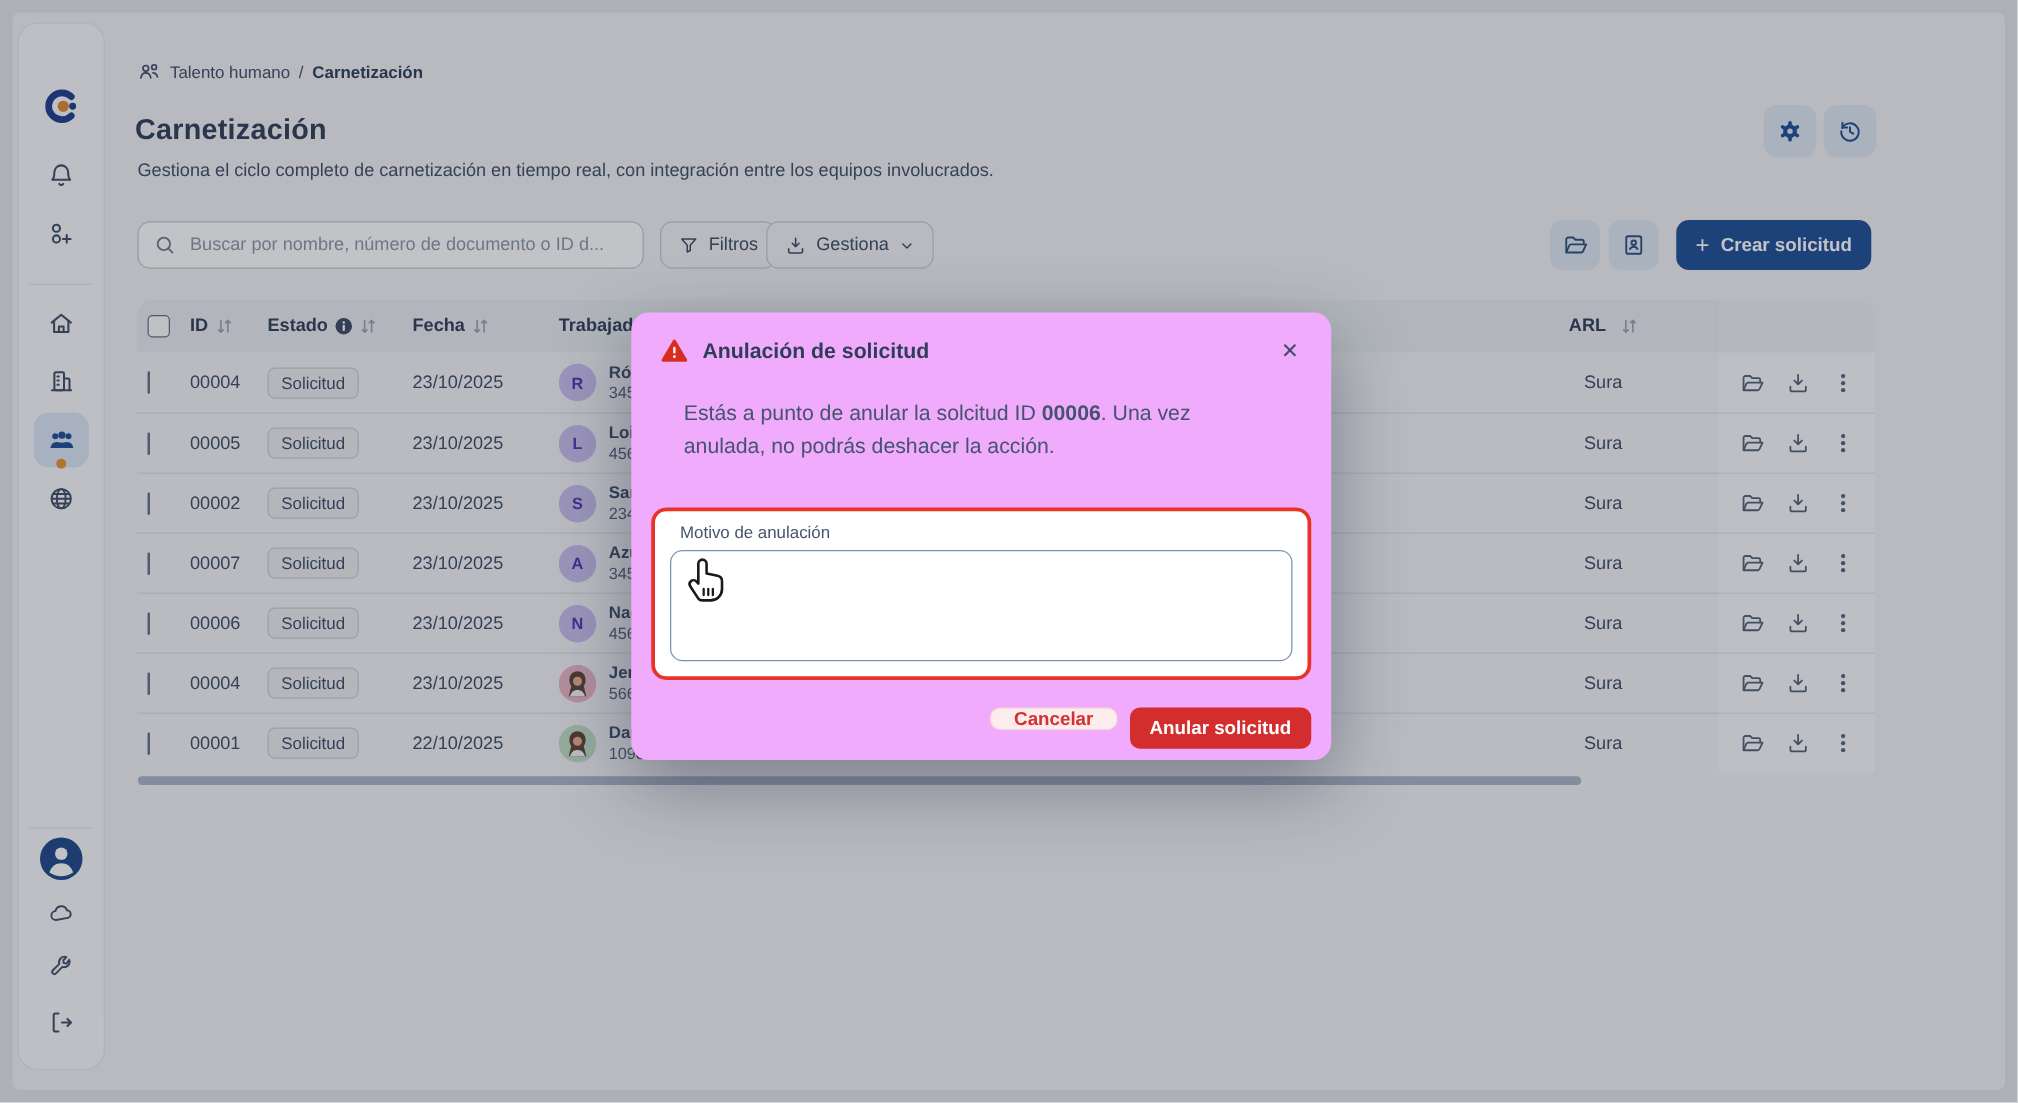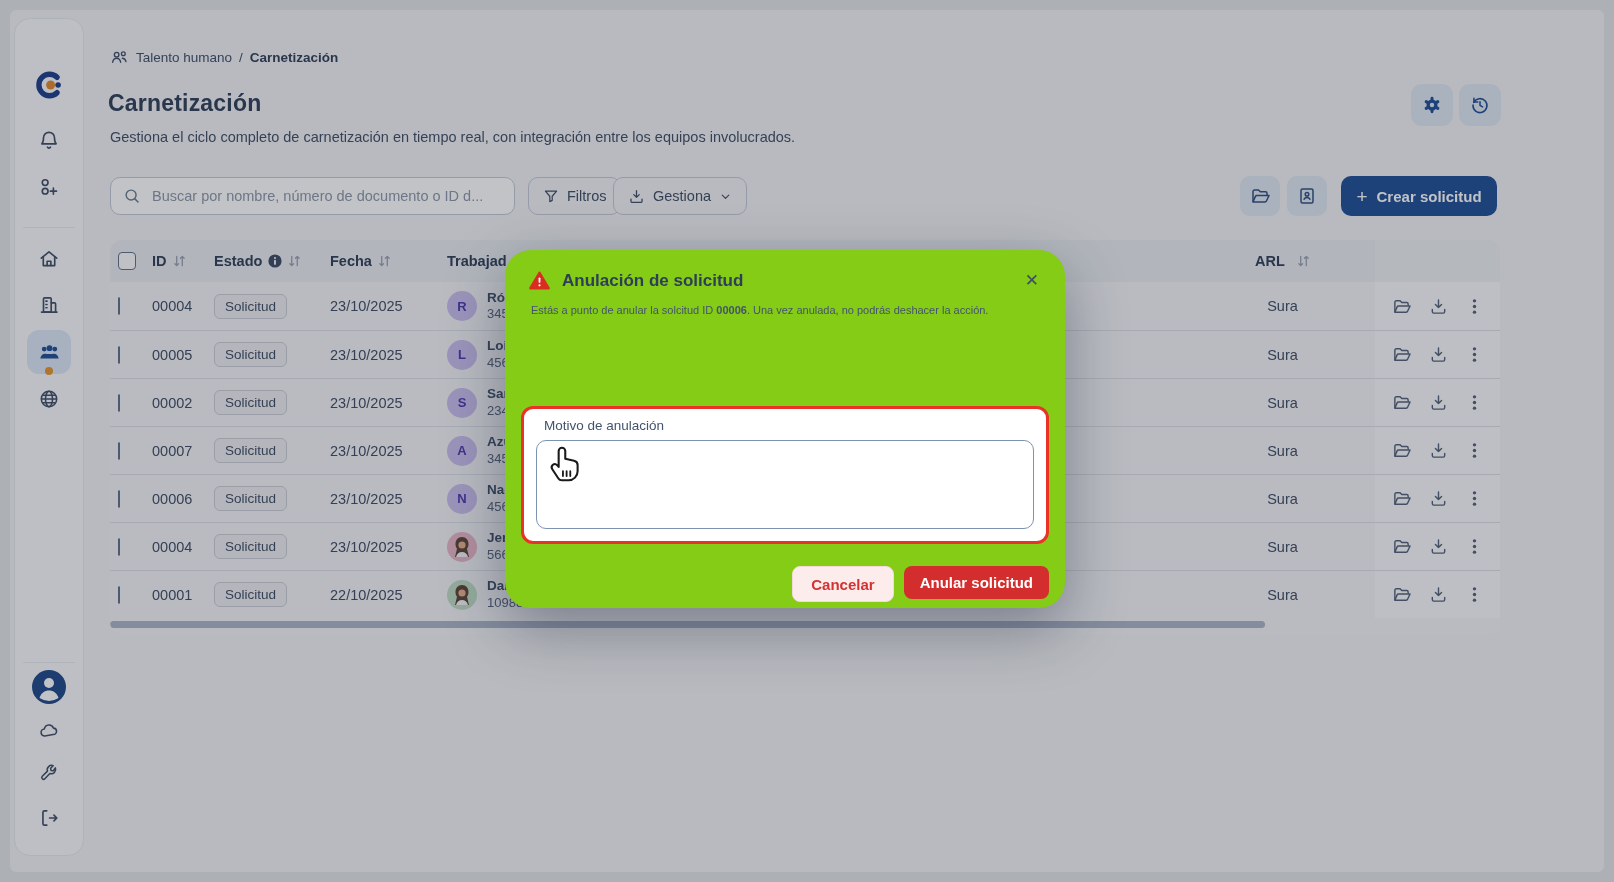--- a/index.html
+++ b/index.html
@@ -57,32 +57,32 @@
   .av-photo-green .avatar{background:#bfddc6;}
   .avatar .av-photo{display:none;position:absolute;inset:0;}
   .av-photo-pink .avatar .av-photo,.av-photo-green .avatar .av-photo{display:block;}
   .w-name{font-size:13.5px;font-weight:600;color:#3e4e68;line-height:1.3;white-space:nowrap;}
   .w-doc{font-size:13px;color:#54637c;line-height:1.3;white-space:nowrap;}
   .sort-ic{flex:none;}
   .hscroll{position:absolute;left:0;top:381px;width:1155px;height:7px;border-radius:4px;background:#a9b5c8;}
 
   
   .overlay{position:absolute;inset:0;background:rgba(30,35,45,0.27);z-index:40;}
-  .modal{position:absolute;left:505px;top:250px;width:560px;height:358px;background:#84cc16;border-radius:26px;box-shadow:0 20px 60px rgba(20,30,50,.38);z-index:50;}
+  .modal{position:absolute;left:505px;top:250px;width:560px;height:358px;background:#f0abfc;border-radius:14px;box-shadow:0 20px 60px rgba(20,30,50,.38);z-index:50;}
   .m-head{position:absolute;left:24px;top:20px;right:24px;display:flex;align-items:center;gap:12px;}
   .m-title{font-size:17px;font-weight:700;color:#2e3e58;flex:1;}
   .m-close{font-size:17px;color:#3e4e68;cursor:pointer;background:none;border:none;padding:2px;line-height:1;font-family:inherit;}
-  .m-p{position:absolute;left:26px;right:28px;font-size:11px;color:#44536e;line-height:1.55;margin:0;}
+  .m-p{position:absolute;left:26px;right:28px;font-size:17px;color:#44536e;line-height:1.55;margin:16px;}
   .m-p1{top:52px;}
   .m-p2{top:110px;}
   .red-box{position:absolute;left:16px;right:16px;top:156px;height:138px;border:3px solid #ea3327;border-radius:12px;box-sizing:border-box;background:#fff;}
   .field-label{position:absolute;left:20px;top:9px;font-size:13.5px;color:#44536e;}
   .red-box textarea{position:absolute;left:12px;right:12px;top:31px;bottom:12px;width:calc(100% - 24px);border:1.5px solid #7e93b2;border-radius:10px;box-sizing:border-box;resize:none;outline:none;font-family:inherit;font-size:14px;color:#3e4e68;padding:10px;}
   .m-actions{position:absolute;right:16px;top:316px;display:flex;gap:10px;}
-  .btn-cancel{height:36px;padding:0 18px;border:1px solid #f6d9d9;border-radius:8px;background:#fdecec;color:#d43131;font-size:15px;font-weight:600;cursor:pointer;font-family:inherit;}
+  .btn-cancel{height:18px;padding:0 18px;border:1px solid #f6d9d9;border-radius:8px;background:#fdecec;color:#d43131;font-size:15px;font-weight:600;cursor:pointer;font-family:inherit;}
   .btn-confirm{height:33px;padding:0 16px;border:none;border-radius:8px;background:#d32d2d;color:#fff;font-size:15px;font-weight:600;cursor:pointer;font-family:inherit;}
   .cursor{position:absolute;left:546px;top:440px;width:40px;height:44px;z-index:60;pointer-events:none;}
 </style>
 </head>
 <body>
 
 <div class="stage">
   <div class="content-bg"></div>
 
   <aside class="sidebar">

